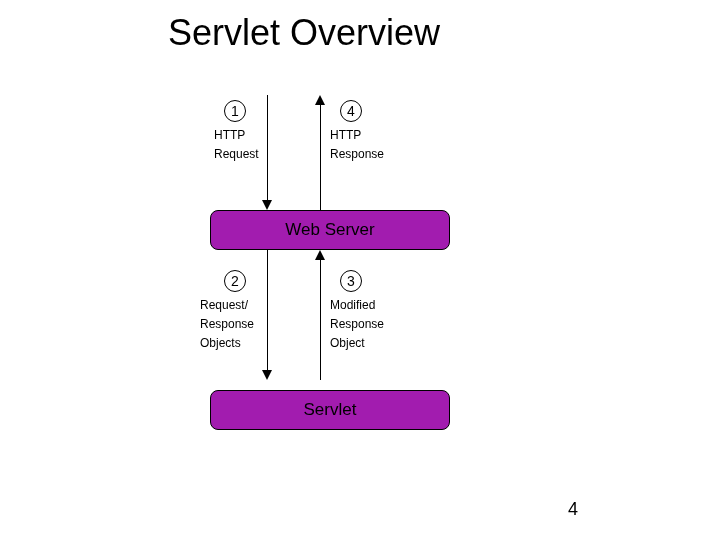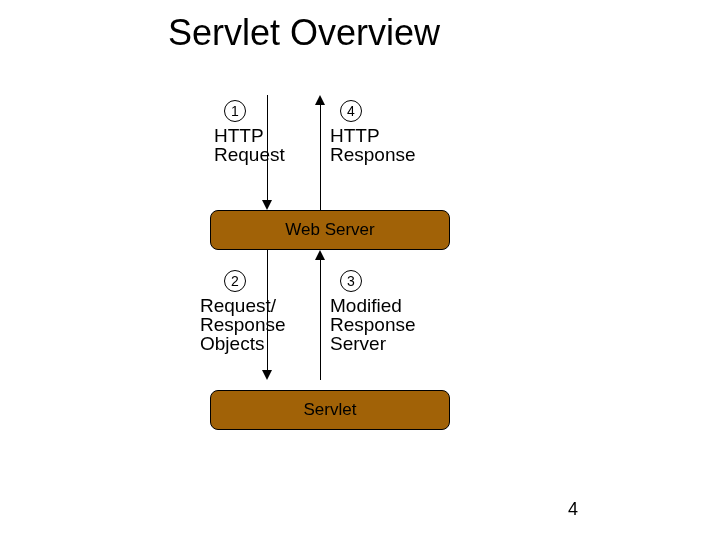--- a/index.html
+++ b/index.html
@@ -1,28 +1,28 @@
 <!DOCTYPE html>
 <html><head>
   <meta charset="utf-8">
   <style>
     * { margin: 0; padding: 0; box-sizing: border-box; }
     html, body { width: 720px; height: 540px; background: #fff; font-family: Arial, Helvetica, sans-serif; color: #000; }
     .page { position: relative; width: 608px; height: 540px; }
     .title { position: absolute; top: 12px; left: 0; right: 0; text-align: center; font-size: 36px; font-weight: 400; }
     .diagram { position: absolute; left: 200px; top: 90px; width: 300px; height: 370px; }
-    .box { position: absolute; border: 1px solid #000; border-radius: 8px; background: #a16207; display: flex; align-items: center; justify-content: center; font-size: 17px; }
+    .box { position: absolute; border: 1px solid #000; border-radius: 8px; background: #a21caf; display: flex; align-items: center; justify-content: center; font-size: 17px; }
     .webserver { left: 10px; top: 120px; width: 240px; height: 40px; }
     .servlet { left: 10px; top: 300px; width: 240px; height: 40px; }
     .circle { position: absolute; width: 22px; height: 22px; border: 1px solid #000; border-radius: 50%; display: flex; align-items: center; justify-content: center; font-size: 14px; background: #fff; }
     .c1 { left: 24px; top: 10px; }
     .c4 { left: 140px; top: 10px; }
     .c2 { left: 24px; top: 180px; }
     .c3 { left: 140px; top: 180px; }
-    .lbl { position: absolute; font-size: 19px; line-height: 19px; white-space: pre; }
+    .lbl { position: absolute; font-size: 12px; line-height: 19px; white-space: pre; }
     .l1 { left: 14px; top: 36px; }
     .l4 { left: 130px; top: 36px; }
     .l2 { left: 0; top: 206px; }
     .l3 { left: 130px; top: 206px; }
     .arrow { position: absolute; }
     .shaft { position: absolute; width: 1px; background: #000; left: 5px; }
     .head { position: absolute; width: 0; height: 0; border-left: 5px solid transparent; border-right: 5px solid transparent; }
     .head.down { border-top: 10px solid #000; }
     .head.up { border-bottom: 10px solid #000; }
 
@@ -81,19 +81,19 @@
       <div class="head up"></div>
     </div>
 
     <div class="circle c2">2</div>
     <div class="lbl l2">Request/
 Response
 Objects</div>
     <div class="circle c3">3</div>
     <div class="lbl l3">Modified
 Response
-Server</div>
+Object</div>
 
     <div class="box servlet">Servlet</div>
   </div>
 
   <div class="pagenum">4</div>
 </div>
 
 </body></html>

